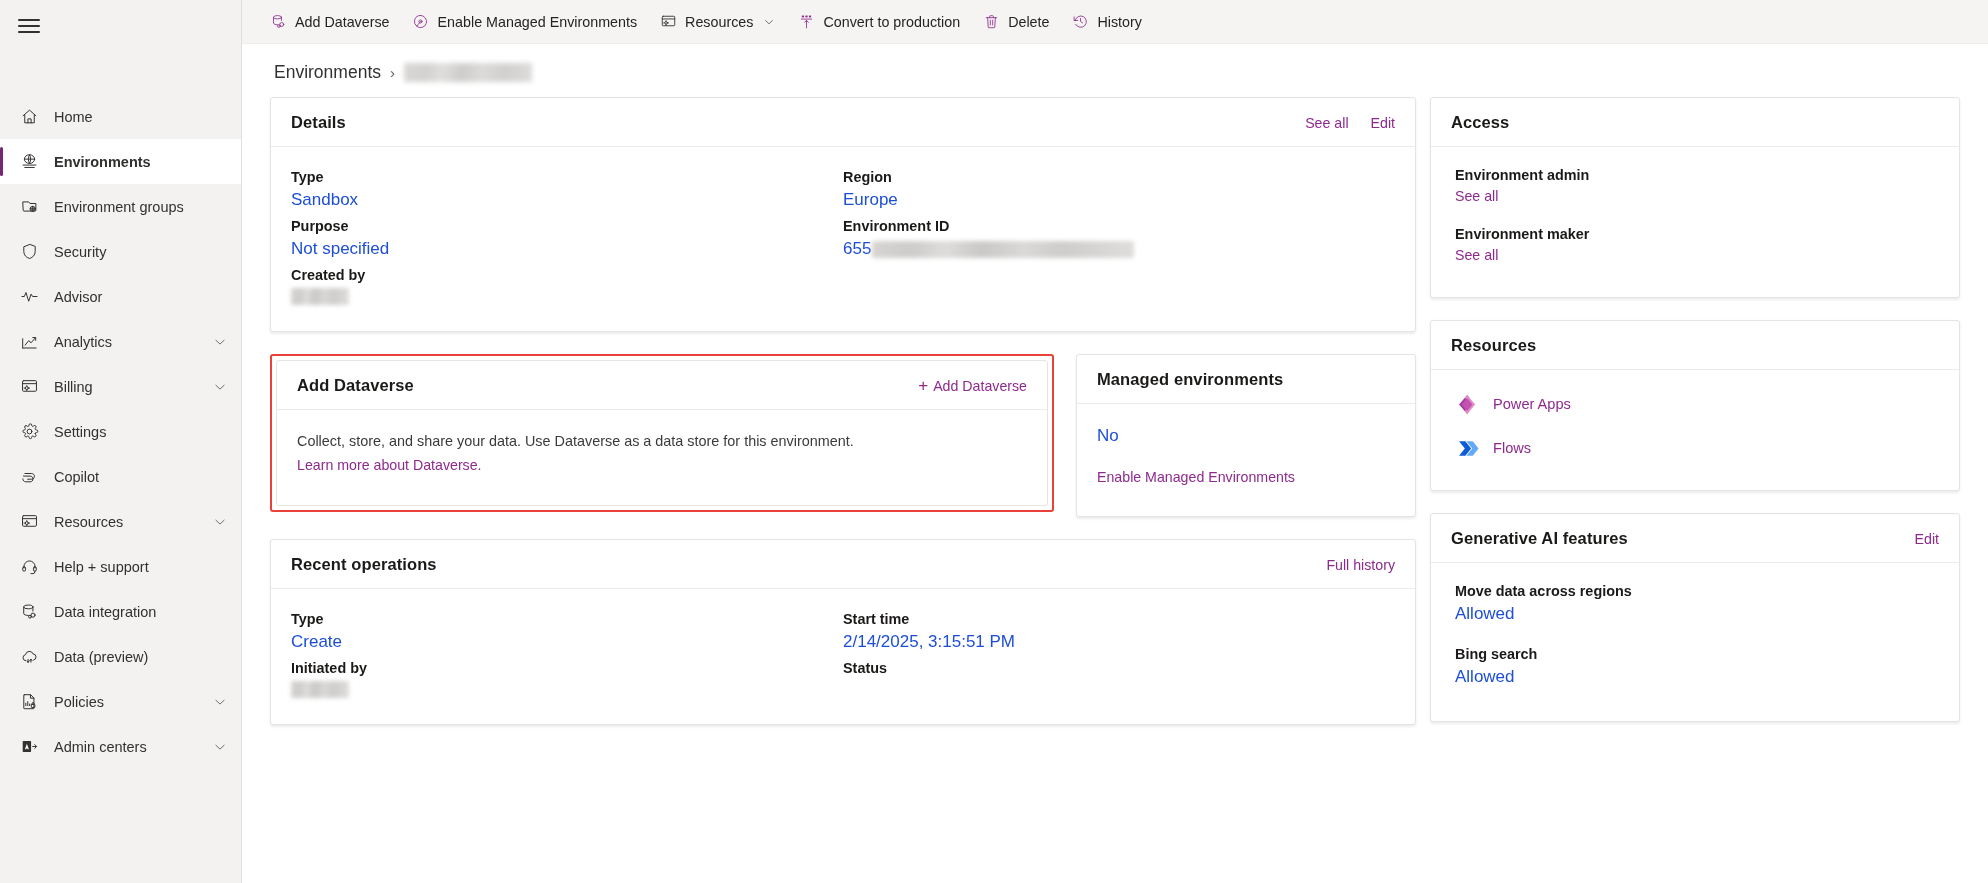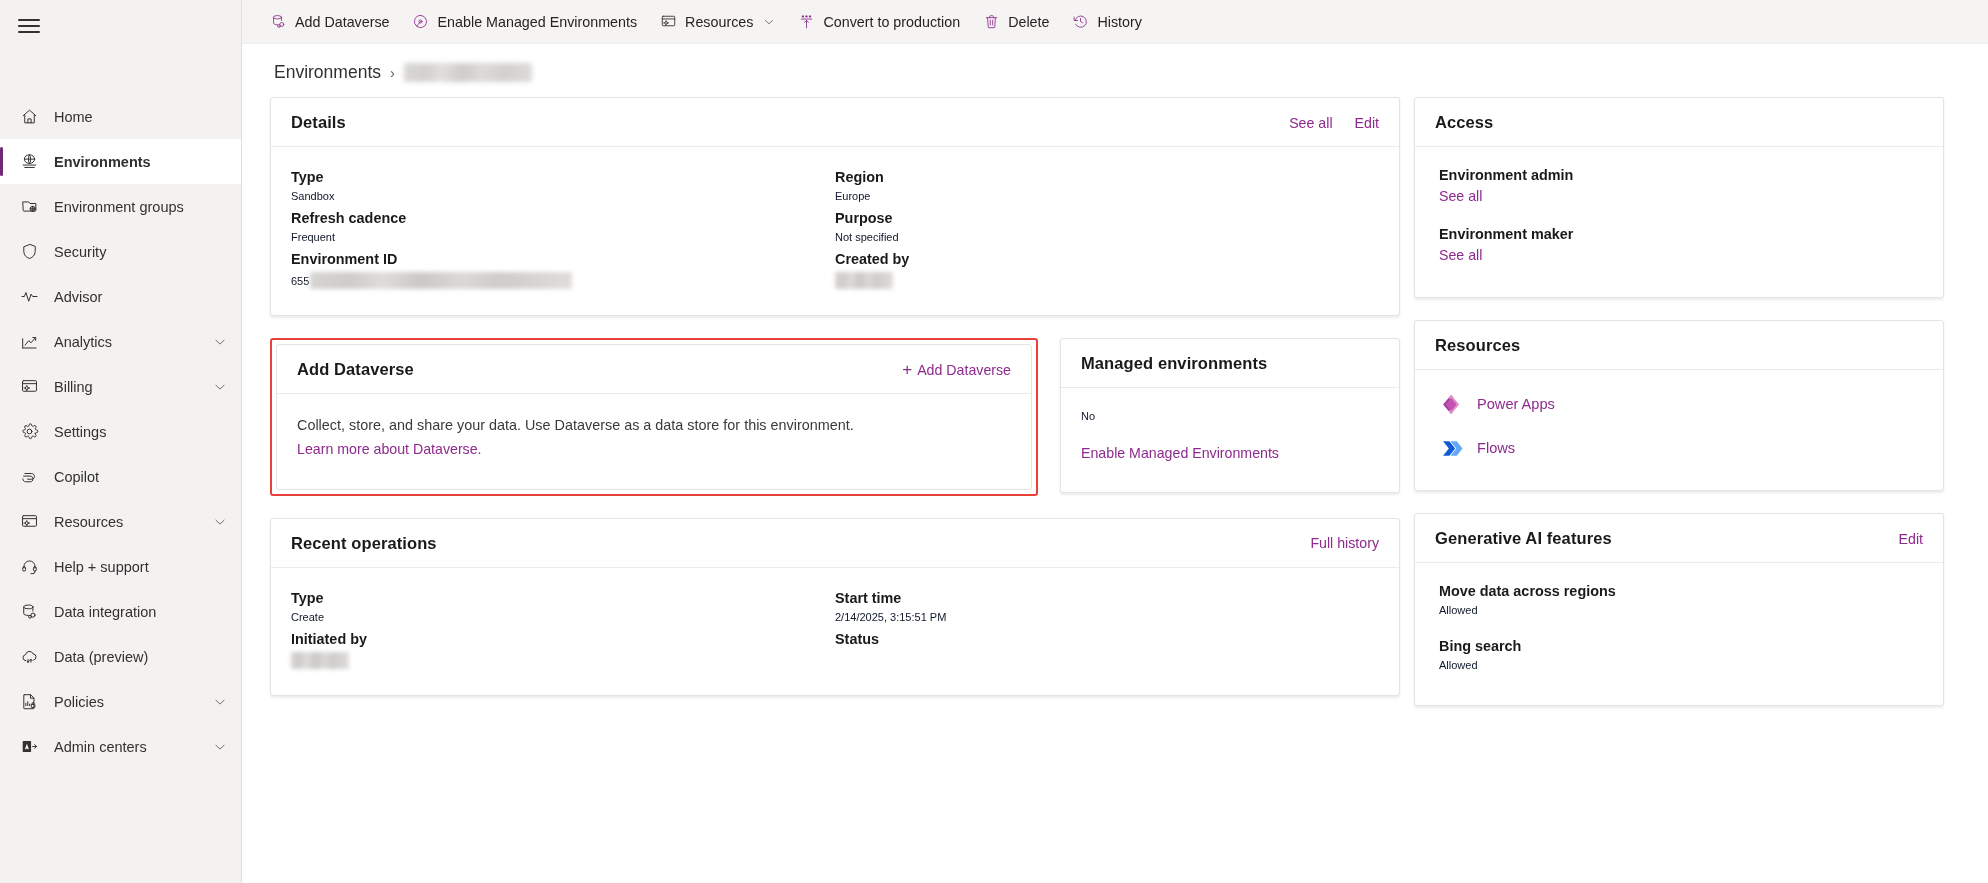--- a/index.html
+++ b/index.html
@@ -79,21 +79,21 @@
     padding: 18px 0 14px 32px; font-size: 17.5px; color: #323130;
   }
   .bc-link { color: #323130; cursor: pointer; }
   .bc-sep { color: #605e5c; font-size: 15px; }
   .bc-redacted {
     display: inline-block; width: 128px; height: 19px;
     background: linear-gradient(100deg,#d6d4d2 0%,#cfcdcb 18%,#dedcda 30%,#c9c7c5 45%,#d9d7d5 60%,#cecccb 78%,#dad8d6 100%);
     filter: blur(2.4px); border-radius: 1px; opacity: .9;
   }
 
-  .columns { display: flex; gap: 0; padding: 0 44px 0 28px; }
+  .columns { display: flex; gap: 0; padding: 0 28px 0 28px; }
   .col-left { flex: 1; min-width: 0; padding-right: 14px; }
   .col-right { flex: 0 0 530px; }
 
   .card {
     background: #fff; border: 1px solid #e6e4e2; border-radius: 3px;
     box-shadow: 0 1.2px 2.6px rgba(0,0,0,.08);
     margin-bottom: 22px;
   }
   .card-head {
     display: flex; align-items: center; justify-content: space-between;
@@ -102,21 +102,21 @@
   }
   .card-title { font-size: 16.5px; font-weight: 700; color: #1b1a19; letter-spacing: .1px; }
   .card-actions { display: flex; align-items: center; gap: 22px; }
   .link {
     color: #8e2a8e; font-size: 14.2px; cursor: pointer;
   }
   .card-body { padding: 22px 20px 26px 20px; }
 
   .grid2 { display: grid; grid-template-columns: 1fr 1fr; row-gap: 8px; }
   .field-lbl { font-size: 14.4px; font-weight: 700; color: #1b1a19; margin-bottom: 5px; }
-  .field-val { font-size: 11px; color: #0f172a; }
+  .field-val { font-size: 17px; color: #1d4ed8; }
   .field-inline { display: flex; align-items: center; gap: 1px; }
   .redact {
     display: inline-block; height: 17px;
     background: linear-gradient(95deg,#d4d2d0 0%,#cac8c6 15%,#dcdad8 28%,#c6c4c2 42%,#d8d6d4 58%,#cbc9c7 72%,#dddbd9 100%);
     filter: blur(2.2px); border-radius: 1px; opacity: .92; vertical-align: middle;
   }
   .redact.w-long { width: 262px; }
   .redact.w-mid { width: 58px; }
 
   
@@ -435,24 +435,20 @@
               <div class="grid2" id="details-grid">
                   <div>
                     <div class="field-lbl">Type</div>
                     <div class="field-val field-inline">Sandbox</div>
                   </div>
                   <div>
                     <div class="field-lbl">Region</div>
                     <div class="field-val field-inline">Europe</div>
                   </div>
                   <div>
-                    <div class="field-lbl">Refresh cadence</div>
-                    <div class="field-val field-inline">Frequent</div>
-                  </div>
-                  <div>
                     <div class="field-lbl">Purpose</div>
                     <div class="field-val field-inline">Not specified</div>
                   </div>
                   <div>
                     <div class="field-lbl">Environment ID</div>
                     <div class="field-val field-inline">
                       <span>655</span>
                       <span class="redact w-long"></span>
                     </div>
                   </div>

